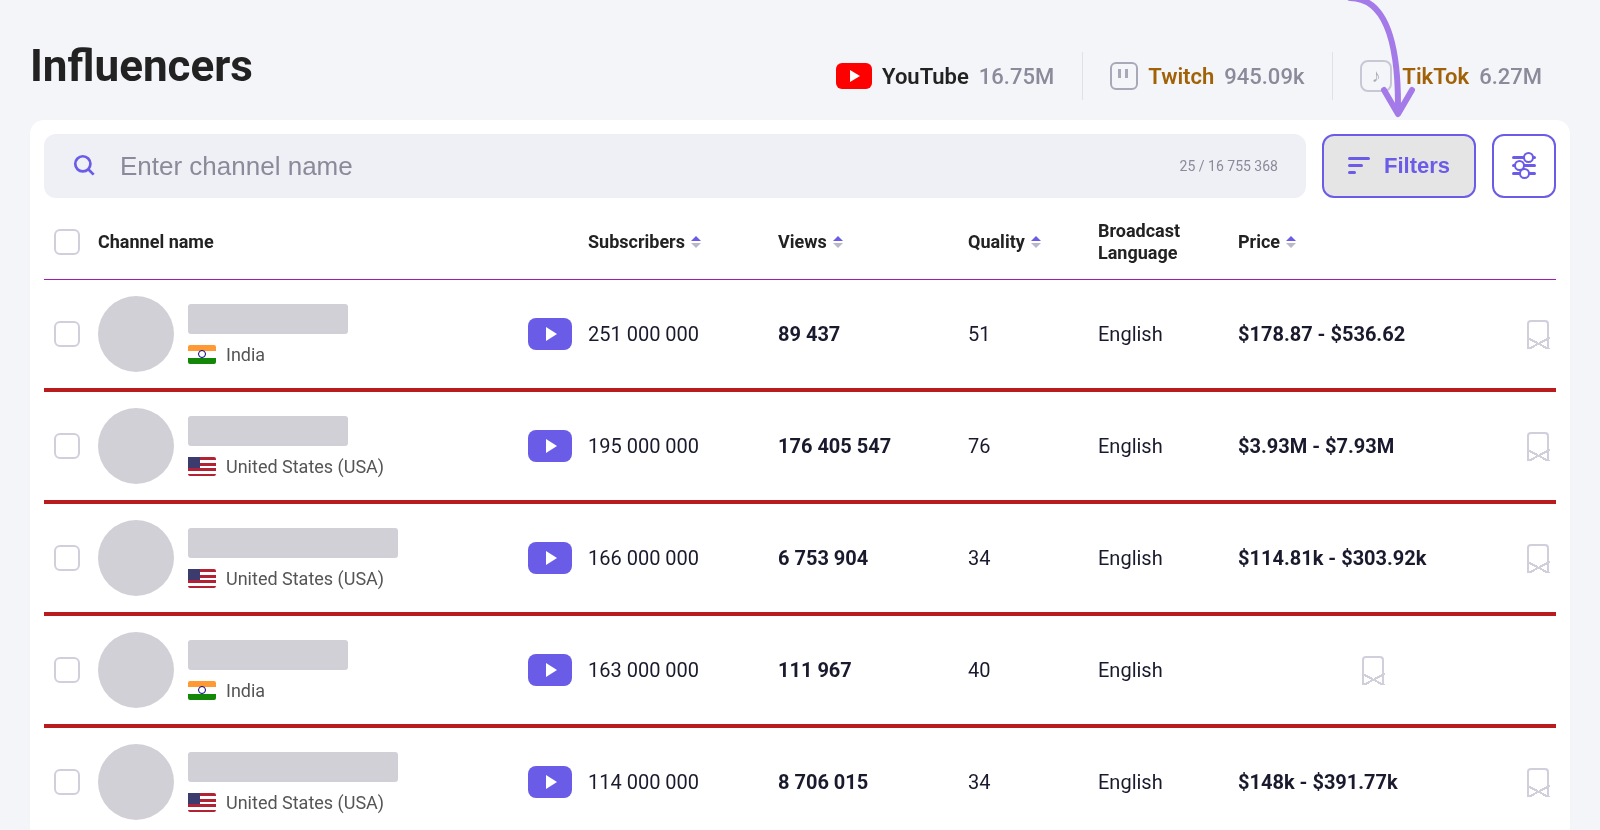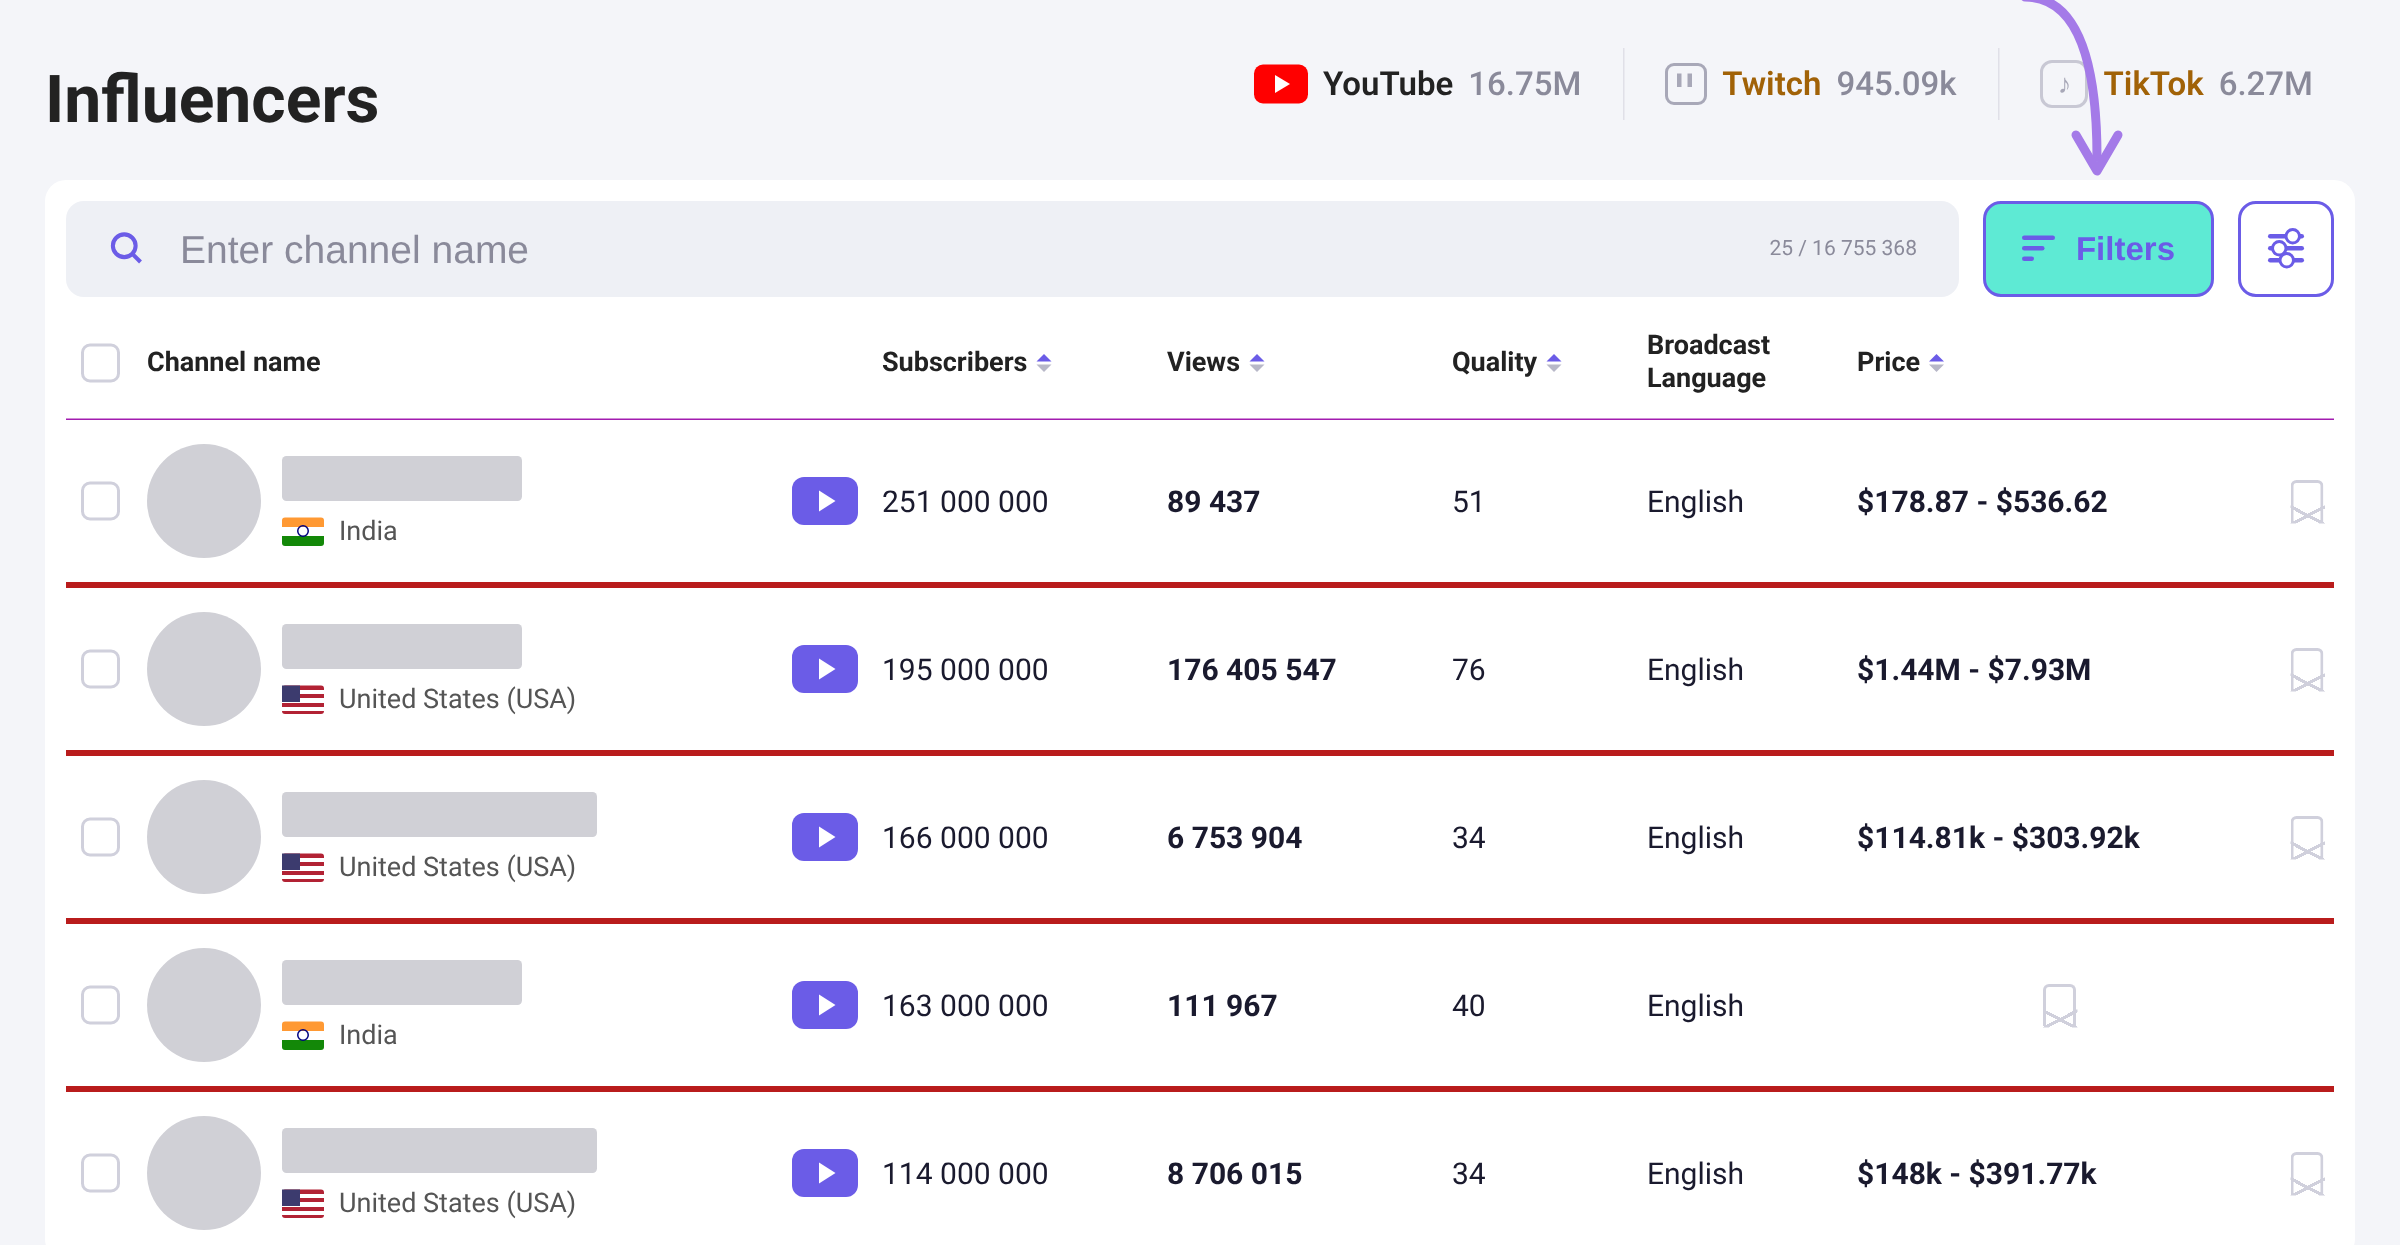--- a/index.html
+++ b/index.html
@@ -1,18 +1,18 @@
 <!DOCTYPE html>
 <html><head>
 <meta charset="utf-8">
 <style>
 * { box-sizing: border-box; margin: 0; padding: 0; }
 body { font-family: -apple-system, BlinkMacSystemFont, "Segoe UI", Roboto, sans-serif; background: #f4f5f9; color: #1a1a2e; width: 1600px; height: 830px; overflow: hidden; }
 .page { padding: 40px 30px 0 30px; }
-.header { display: flex; align-items: flex-start; justify-content: space-between; margin-bottom: 28px; }
+.header { display: flex; align-items: flex-end; justify-content: space-between; margin-bottom: 28px; }
 .title { font-size: 44px; font-weight: 700; color: #222; }
 .platforms { display: flex; align-items: center; gap: 0; }
 .platform { display: flex; align-items: center; gap: 10px; padding: 0 28px; font-size: 22px; position: relative; }
 .platform:not(:first-child)::before { content: ""; position: absolute; left: 0; top: 50%; transform: translateY(-50%); width: 1px; height: 48px; background: #e0e0e8; }
 .platform .plabel { font-weight: 600; color: #222; }
 .platform.inactive .plabel { color: #a16207; }
 .platform .pcount { color: #8a8a9a; font-weight: 500; }
 .yt-icon { width: 36px; height: 26px; background: #ff0000; border-radius: 6px; display: flex; align-items: center; justify-content: center; }
 .yt-icon::after { content: ""; border-left: 10px solid #fff; border-top: 6px solid transparent; border-bottom: 6px solid transparent; margin-left: 2px; }
 .tw-icon { width: 28px; height: 28px; border: 2.5px solid #a8a8b8; border-radius: 6px; position: relative; }
@@ -20,21 +20,21 @@
 .tw-icon::after { content: ""; position: absolute; left: 13px; top: 5px; width: 3px; height: 9px; background: #a8a8b8; }
 .tk-icon { width: 32px; height: 32px; border: 2.5px solid #c8c8d4; border-radius: 8px; display: flex; align-items: center; justify-content: center; color: #a8a8b8; font-size: 18px; font-weight: bold; }
 .card { background: #fff; border-radius: 14px; padding: 14px 14px 0 14px; position: relative; }
 .searchbar { display: flex; align-items: center; gap: 16px; margin-bottom: 6px; }
 .searchbox { flex: 1; background: #eef0f5; border-radius: 12px; height: 64px; display: flex; align-items: center; padding: 0 28px; gap: 22px; }
 .search-icon { color: #6b5ce7; font-size: 24px; }
 .searchbox input { flex: 1; border: none; background: transparent; font-size: 26px; color: #4d7c0f; outline: none; }
 .searchbox input::placeholder { color: #8a8a9a; }
 .search-count { color: #8a8a9a; font-size: 14px; }
 .btn { height: 64px; border: 2px solid #6b5ce7; border-radius: 12px; display: flex; align-items: center; justify-content: center; gap: 14px; cursor: pointer; background: #fff; color: #6b5ce7; font-size: 22px; font-weight: 600; padding: 0 24px; }
-.btn.filters { background: #5eead4; }
+.btn.filters { background: #e5e5e5; }
 .btn.settings { width: 64px; padding: 0; }
 .filter-icon { display: inline-block; width: 22px; height: 18px; position: relative; }
 .filter-icon span { position: absolute; left: 0; right: 0; height: 3px; background: #6b5ce7; border-radius: 2px; }
 .filter-icon span:nth-child(1){ top:0; width:22px; }
 .filter-icon span:nth-child(2){ top:7px; width:15px; }
 .filter-icon span:nth-child(3){ top:14px; width:8px; }
 .settings-icon { display:inline-block; width:24px; height:20px; position:relative; }
 .settings-icon span { position:absolute; left:0; right:0; height:3px; background:#6b5ce7; border-radius:2px; }
 .settings-icon span:nth-child(1){ top:0; } .settings-icon span:nth-child(2){ top:8px; } .settings-icon span:nth-child(3){ top:16px; }
 .settings-icon span::after { content:""; position:absolute; width:7px; height:7px; background:#fff; border:2.5px solid #6b5ce7; border-radius:50%; top:-4px; }
@@ -189,21 +189,21 @@
         </div>
       </div>
     </div>
     <div>
               <div class="platform-badge"></div>
             </div>
     <div>195 000 000</div>
     <div class="views">176 405 547</div>
     <div>76</div>
     <div>English</div>
-    <div class="price">$1.44M - $7.93M</div>
+    <div class="price">$3.93M - $7.93M</div>
     <div>
               <div class="bookmark"></div>
             </div>
   </div>
           <div class="trow">
     <div>
               <div class="checkbox"></div>
             </div>
     <div class="channel-cell">
       <div class="avatar"></div>

